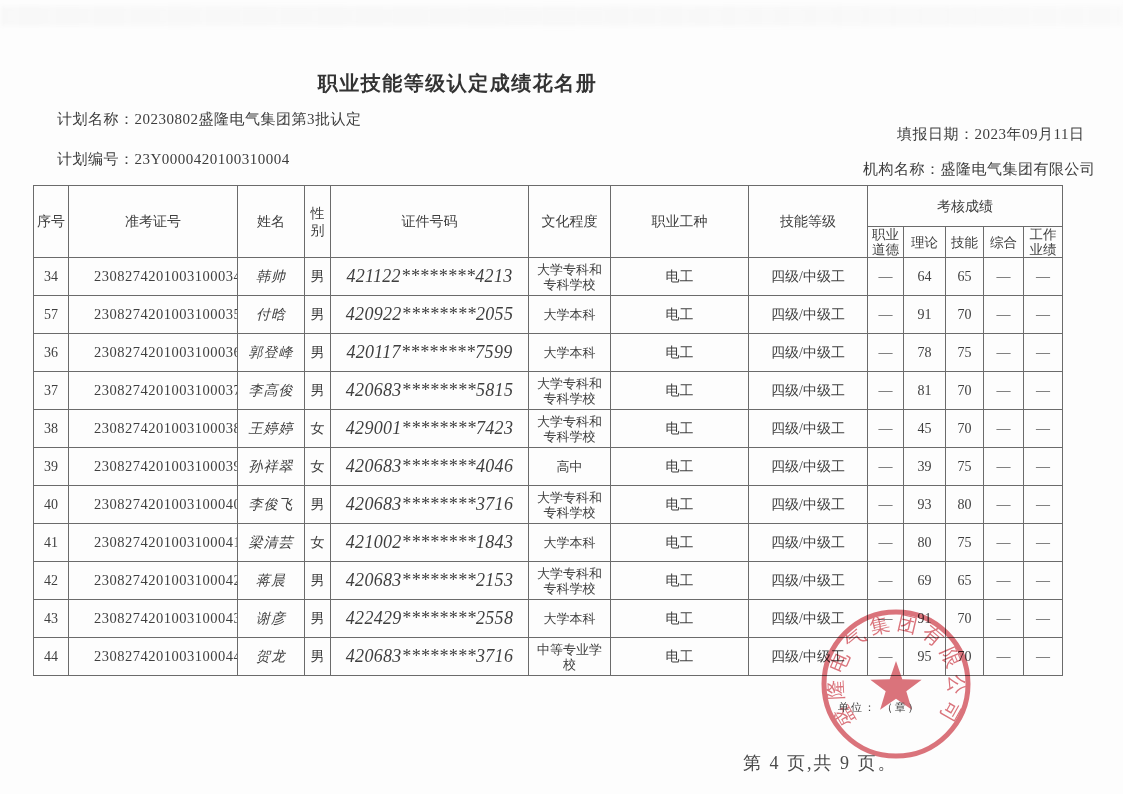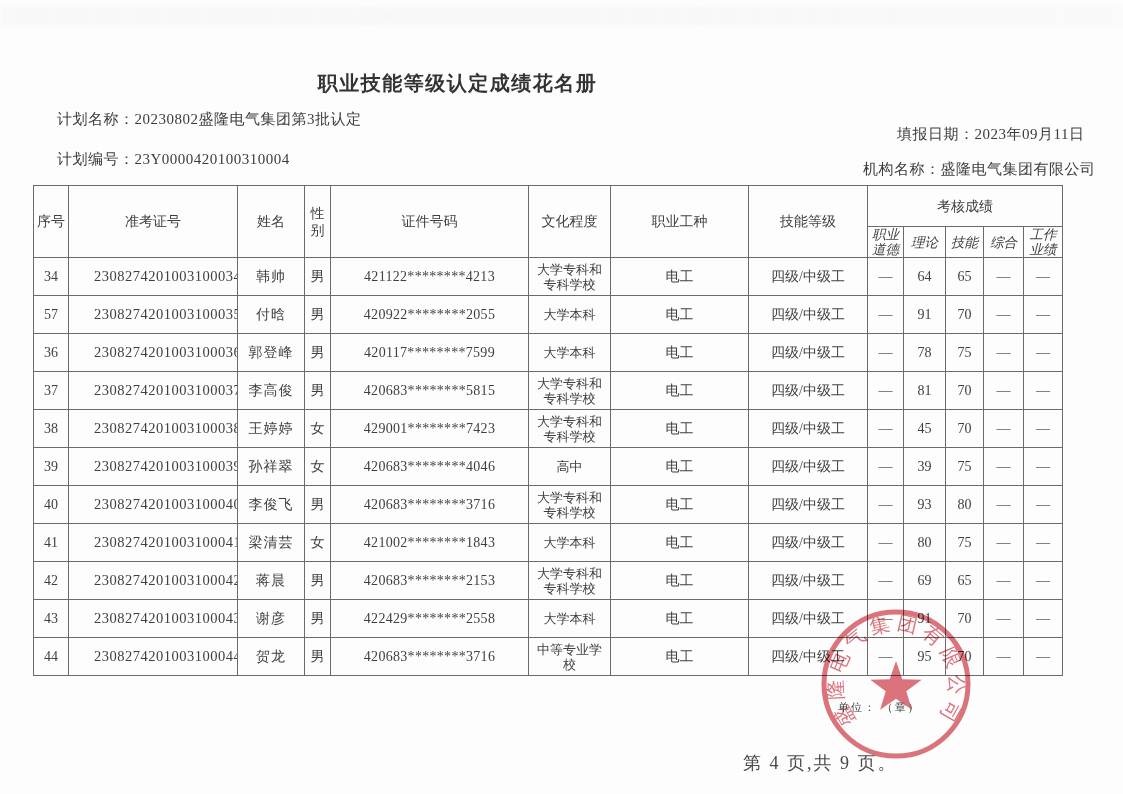--- a/index.html
+++ b/index.html
@@ -26,26 +26,26 @@
     background:transparent;
   }
   .roster th,.roster td{
     border:1px solid #6b6b6b;
     text-align:center;vertical-align:middle;
     font-weight:normal;color:#3f3f3f;
     font-size:14px;line-height:17px;
     padding:0 3px;overflow:hidden;
   }
   .roster thead tr.h1 th{height:40px;}
-  .roster thead tr.h2 th{height:30px;font-size:13.5px;line-height:15px;padding:0 1px;font-style:italic;}
+  .roster thead tr.h2 th{height:30px;font-size:13.5px;line-height:15px;padding:0 1px;}
   .roster tbody td{height:37px;}
   .roster td.c-ticket{font-size:14.5px;letter-spacing:.5px;padding-left:25px;}
-  .roster td.c-idno{font-size:14px;letter-spacing:.3px;}
+  .roster td.c-idno{font-size:18px;letter-spacing:.3px;font-style:italic;}
   .roster td.c-edu{font-size:13px;line-height:15px;padding:0 6px;}
-  .roster td.c-name{letter-spacing:1px;}
+  .roster td.c-name{letter-spacing:1px;font-style:italic;}
   .roster td.c-ethics,.roster td.c-comprehensive,.roster td.c-work{color:#555;}
 
   .seal-line{
     position:absolute;left:838px;top:700px;
     font-size:11px;letter-spacing:2px;color:#3c3c3c;white-space:nowrap;
   }
   .page-info{
     position:absolute;left:743px;top:751px;
     font-size:18px;letter-spacing:2px;color:#4a4a4a;white-space:nowrap;
   }

